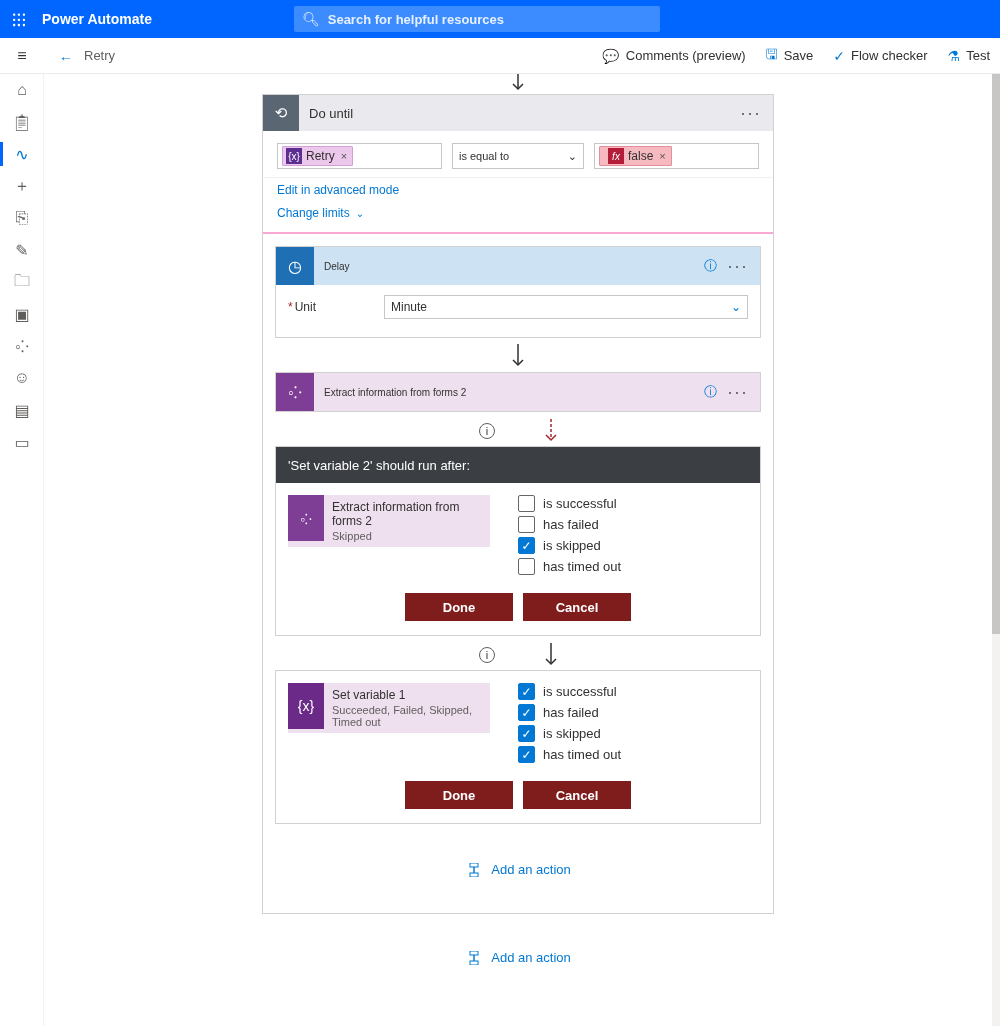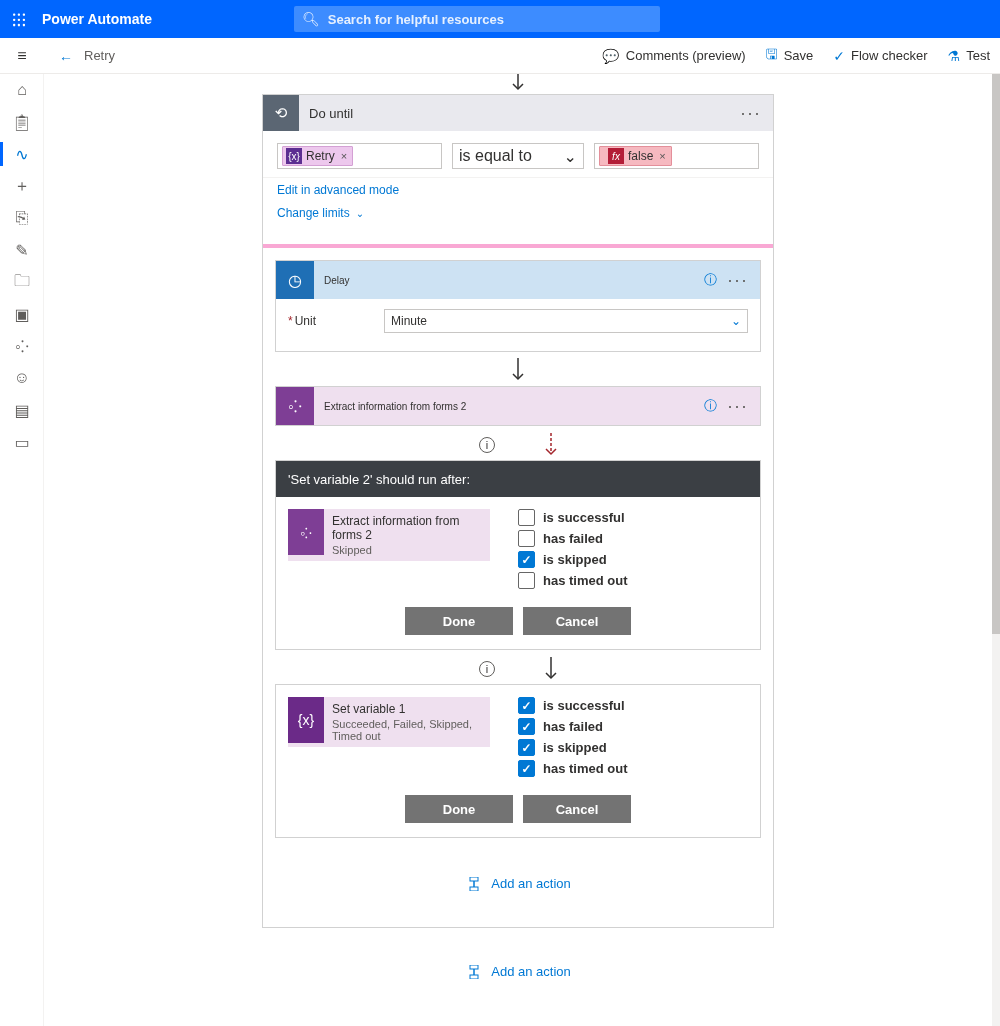--- a/index.html
+++ b/index.html
@@ -36,25 +36,25 @@
   .du-header { background:#e9e9ee; height:36px; display:flex; align-items:center; }
   .du-icon { width:36px; height:36px; background:#5b6673; display:flex; align-items:center; justify-content:center; color:#fff; font-size:15px; }
   .du-title { margin-left:10px; font-size:13px; color:#323130; }
   .du-dots { margin-left:auto; margin-right:12px; font-size:18px; color:#605e5c; letter-spacing:1px; }
 
   .du-cond { padding:12px 14px 8px; display:flex; gap:10px; align-items:center; border-bottom:1px solid #f3f2f1; }
   .cond-field { flex:1; border:1px solid #c8c6c4; height:26px; display:flex; align-items:center; padding:0 4px; min-width:0; }
   .token { background:#edc8ed; border:1px solid #d4a0d4; padding:1px 5px 1px 3px; font-size:12px; display:flex; align-items:center; gap:4px; border-radius:1px;}
   .token-pre { background:#5c2e91; color:#fff; width:16px; height:16px; display:flex; align-items:center; justify-content:center; font-size:10px; }
   .token-x { color:#555; font-size:11px; margin-left:2px; }
-  .cond-op { width:132px; border:1px solid #c8c6c4; height:26px; display:flex; align-items:center; padding:0 6px; font-size:16px; justify-content:space-between; }
+  .cond-op { width:132px; border:1px solid #c8c6c4; height:26px; display:flex; align-items:center; padding:0 6px; font-size:11px; justify-content:space-between; }
   .token-fx { background:#f6b9c0; border:1px solid #e48f9a;padding-left:8px; }
   .token-fx .token-pre { background:#b31d37; font-style:italic; }
 
-  .du-links { padding:4px 14px 16px; border-bottom:4px solid #f9a8d4; }
+  .du-links { padding:4px 14px 4px; border-bottom:2px solid #f9a8d4; }
   .link-blue { color:#0078d4; font-size:12px; text-decoration:none; display:inline-block; margin-bottom:8px; }
   .link-blue .chev { margin-left:6px; font-size:10px; }
 
   .inner { padding:12px; }
 
   .action-card { border:1px solid #d1d1d1; margin-bottom:0; }
   .ac-header { height:38px; display:flex; align-items:center; }
   .ac-ic { width:38px; height:38px; display:flex; align-items:center; justify-content:center; color:#fff; font-size:16px; }
   .delay-ic { background:#1f6fb5; }
   .delay .ac-header { background:#cde2f3; }
@@ -74,26 +74,26 @@
   .runafter-wrap { border:1px solid #d1d1d1; margin-top:0; }
   .ra-head { background:#3b3f44; color:#fff; height:36px; display:flex; align-items:center; padding:13px 12px; font-size:13px; }
   .ra-body { background:#fff; padding:12px; display:flex; gap:28px; }
   .ra-src { width:202px; }
   .ra-src-card { display:flex; background:#efe0ef; }
   .ra-sic { width:36px; height:46px; background:#7e3e95; display:flex; align-items:center; justify-content:center; color:#fff; font-size:14px;}
   .ra-sic.var { background:#6b2a88; }
   .ra-stext { padding:5px 8px; flex:1; }
   .ra-stitle { font-size:12px; color:#323130; }
   .ra-sstatus { font-size:11px; color:#605e5c; margin-top:2px; }
-  .ra-checks { font-size:13px;font-weight:bold; }
+  .ra-checks { font-size:13px; }
   .cb-row { display:flex; align-items:center; gap:8px; margin-bottom:4px; }
   .cb { width:17px; height:17px; border:1px solid #666; border-radius:2px; display:flex; align-items:center; justify-content:center; font-size:12px; color:#fff; }
   .cb.checked { background:#0078d4; border-color:#0078d4; }
   .btn-row { padding:2px 0 14px; display:flex; gap:10px; justify-content:center; background:#fff; }
-  .btn-primary { background:#737373; color:#fff; border:none; font-size:13px; height:28px; width:108px; font-weight:600; }
+  .btn-primary { background:#7f1d1d; color:#fff; border:none; font-size:13px; height:28px; width:108px; font-weight:600; }
 
   .info-dot { width:16px; height:16px; border:1px solid #605e5c; border-radius:50%; display:flex; align-items:center; justify-content:center; font-size:11px; margin:4px auto -4px; }
 
   .add-action { display:flex; align-items:center; justify-content:center; gap:8px; color:#0078d4; font-size:13px; margin:38px 0 24px; }
 
   .sc { position:absolute; right:0; top:74px; bottom:0; width:8px; background:#f3f2f1; }
   .sc-thumb { position:absolute; top:0; width:8px; background:#c8c6c4; height:560px;}
 </style>
 </head>
 <body>

